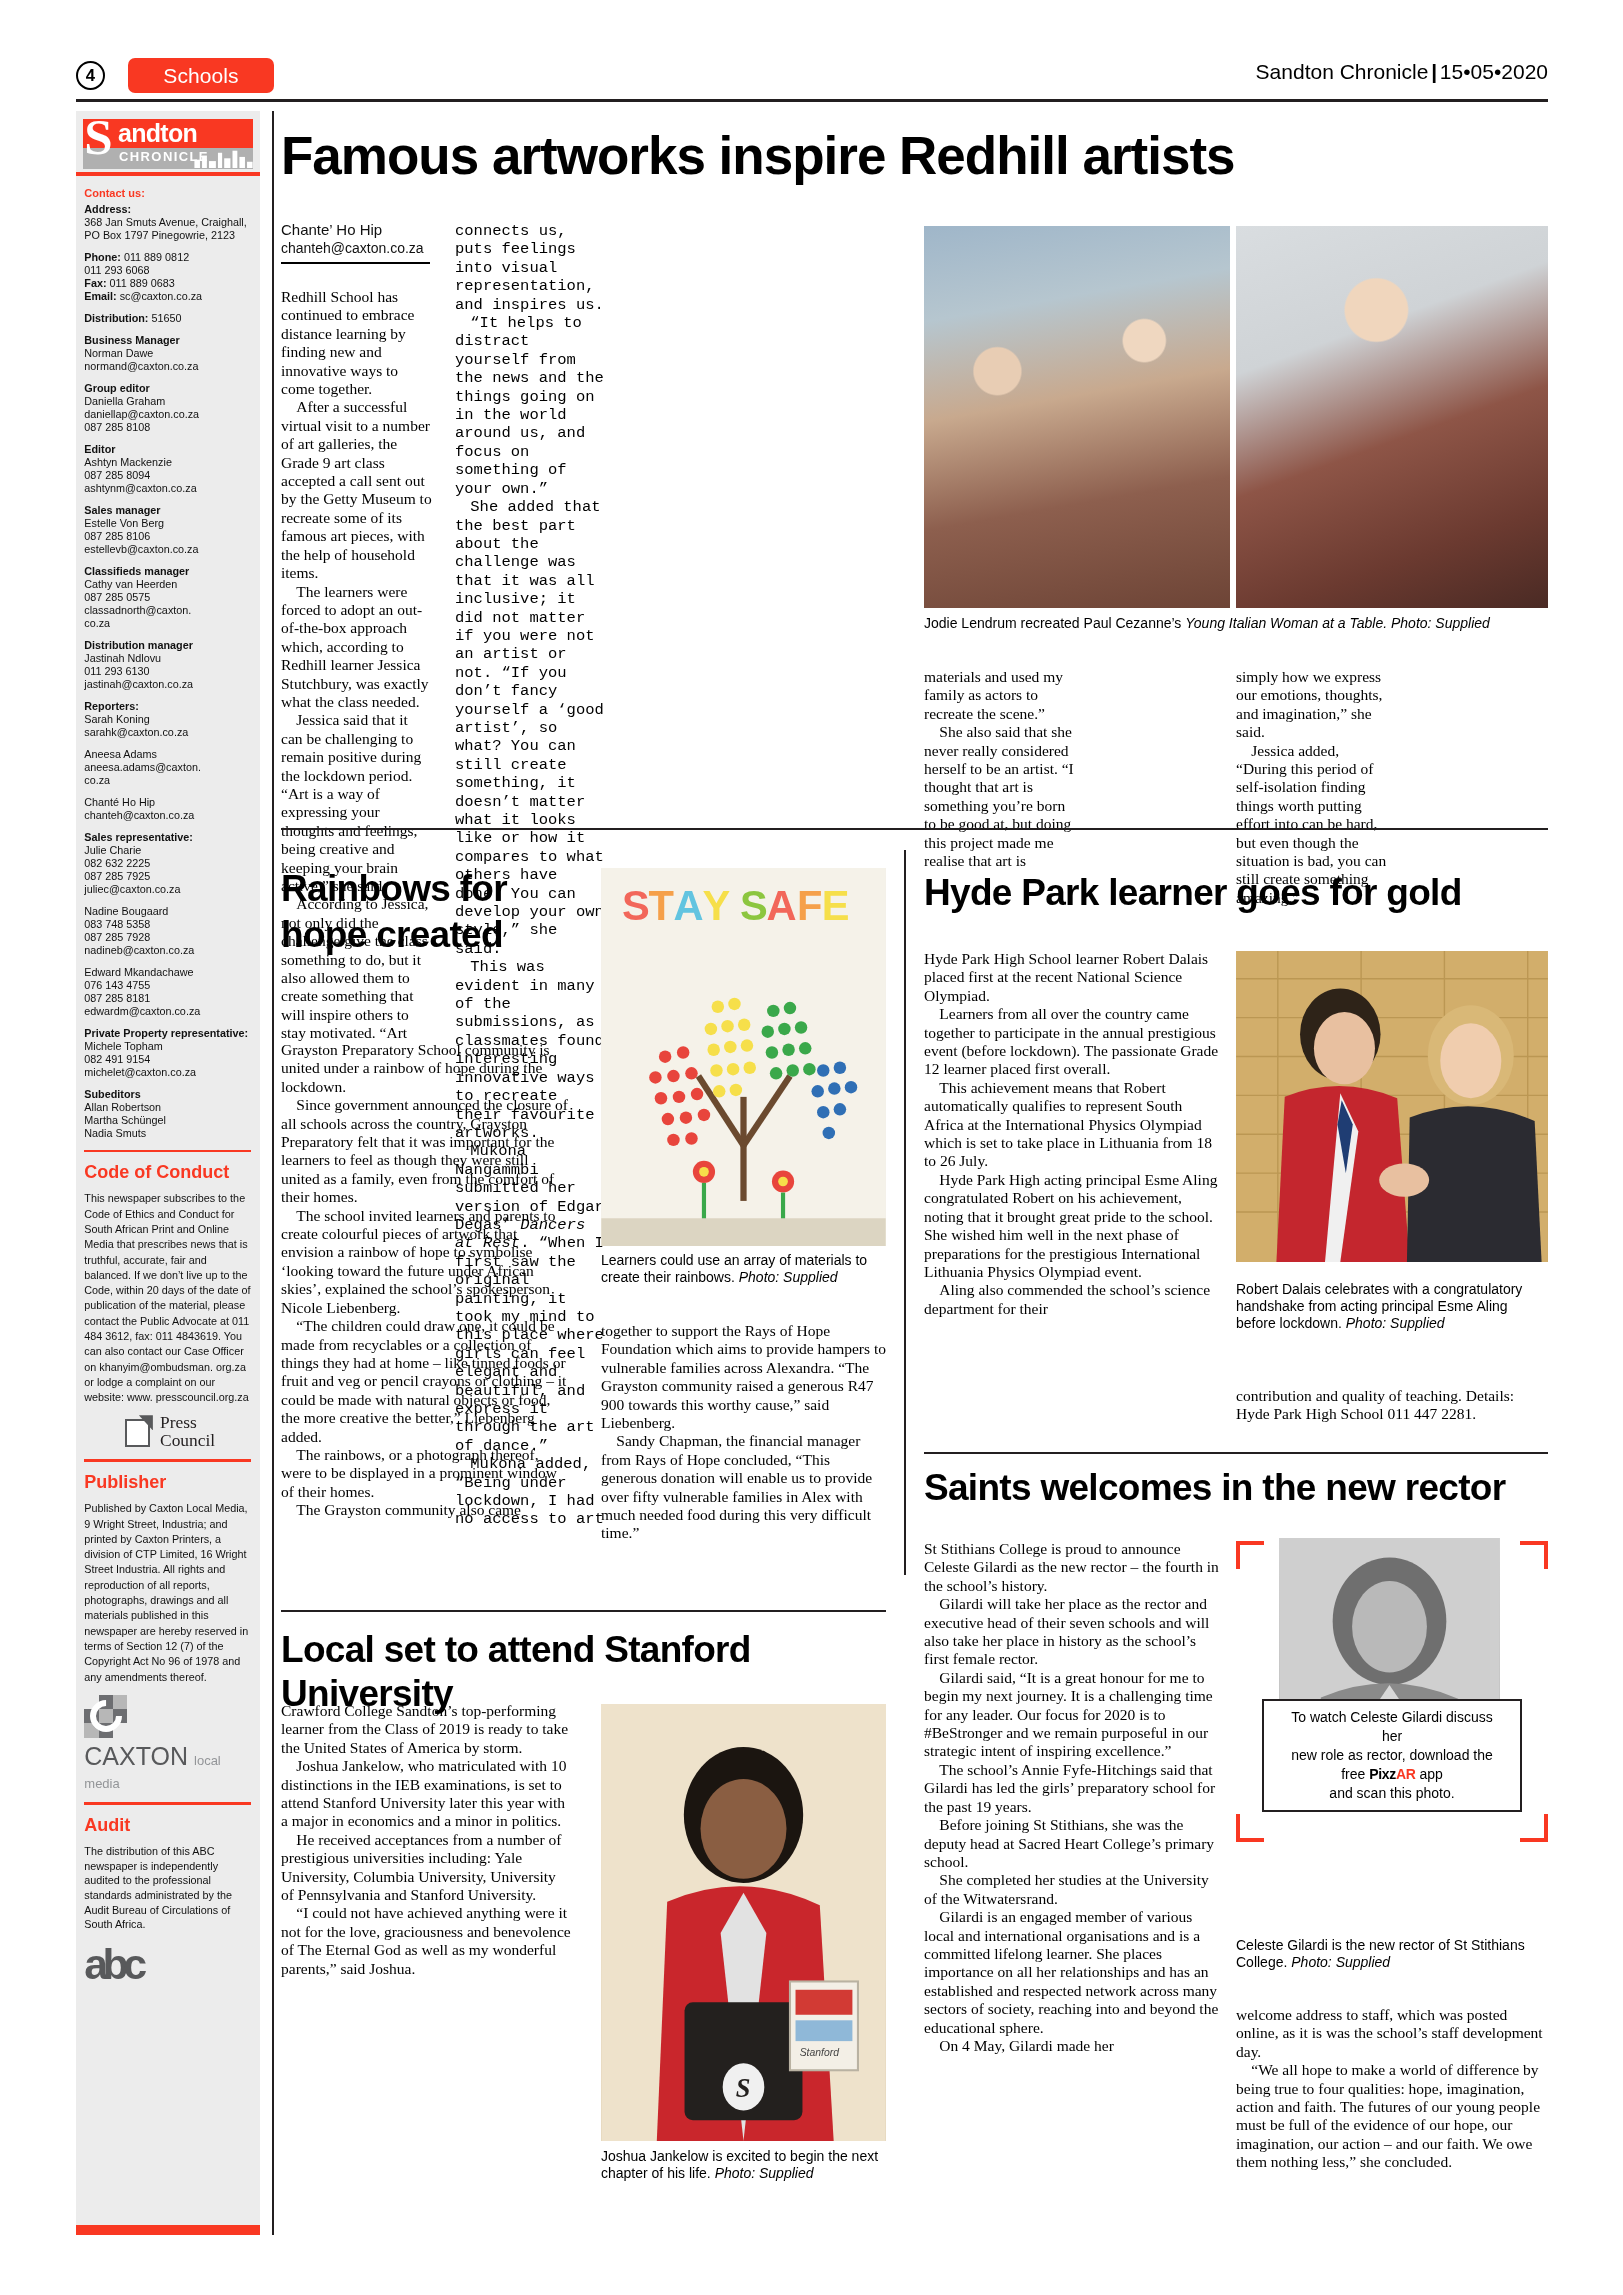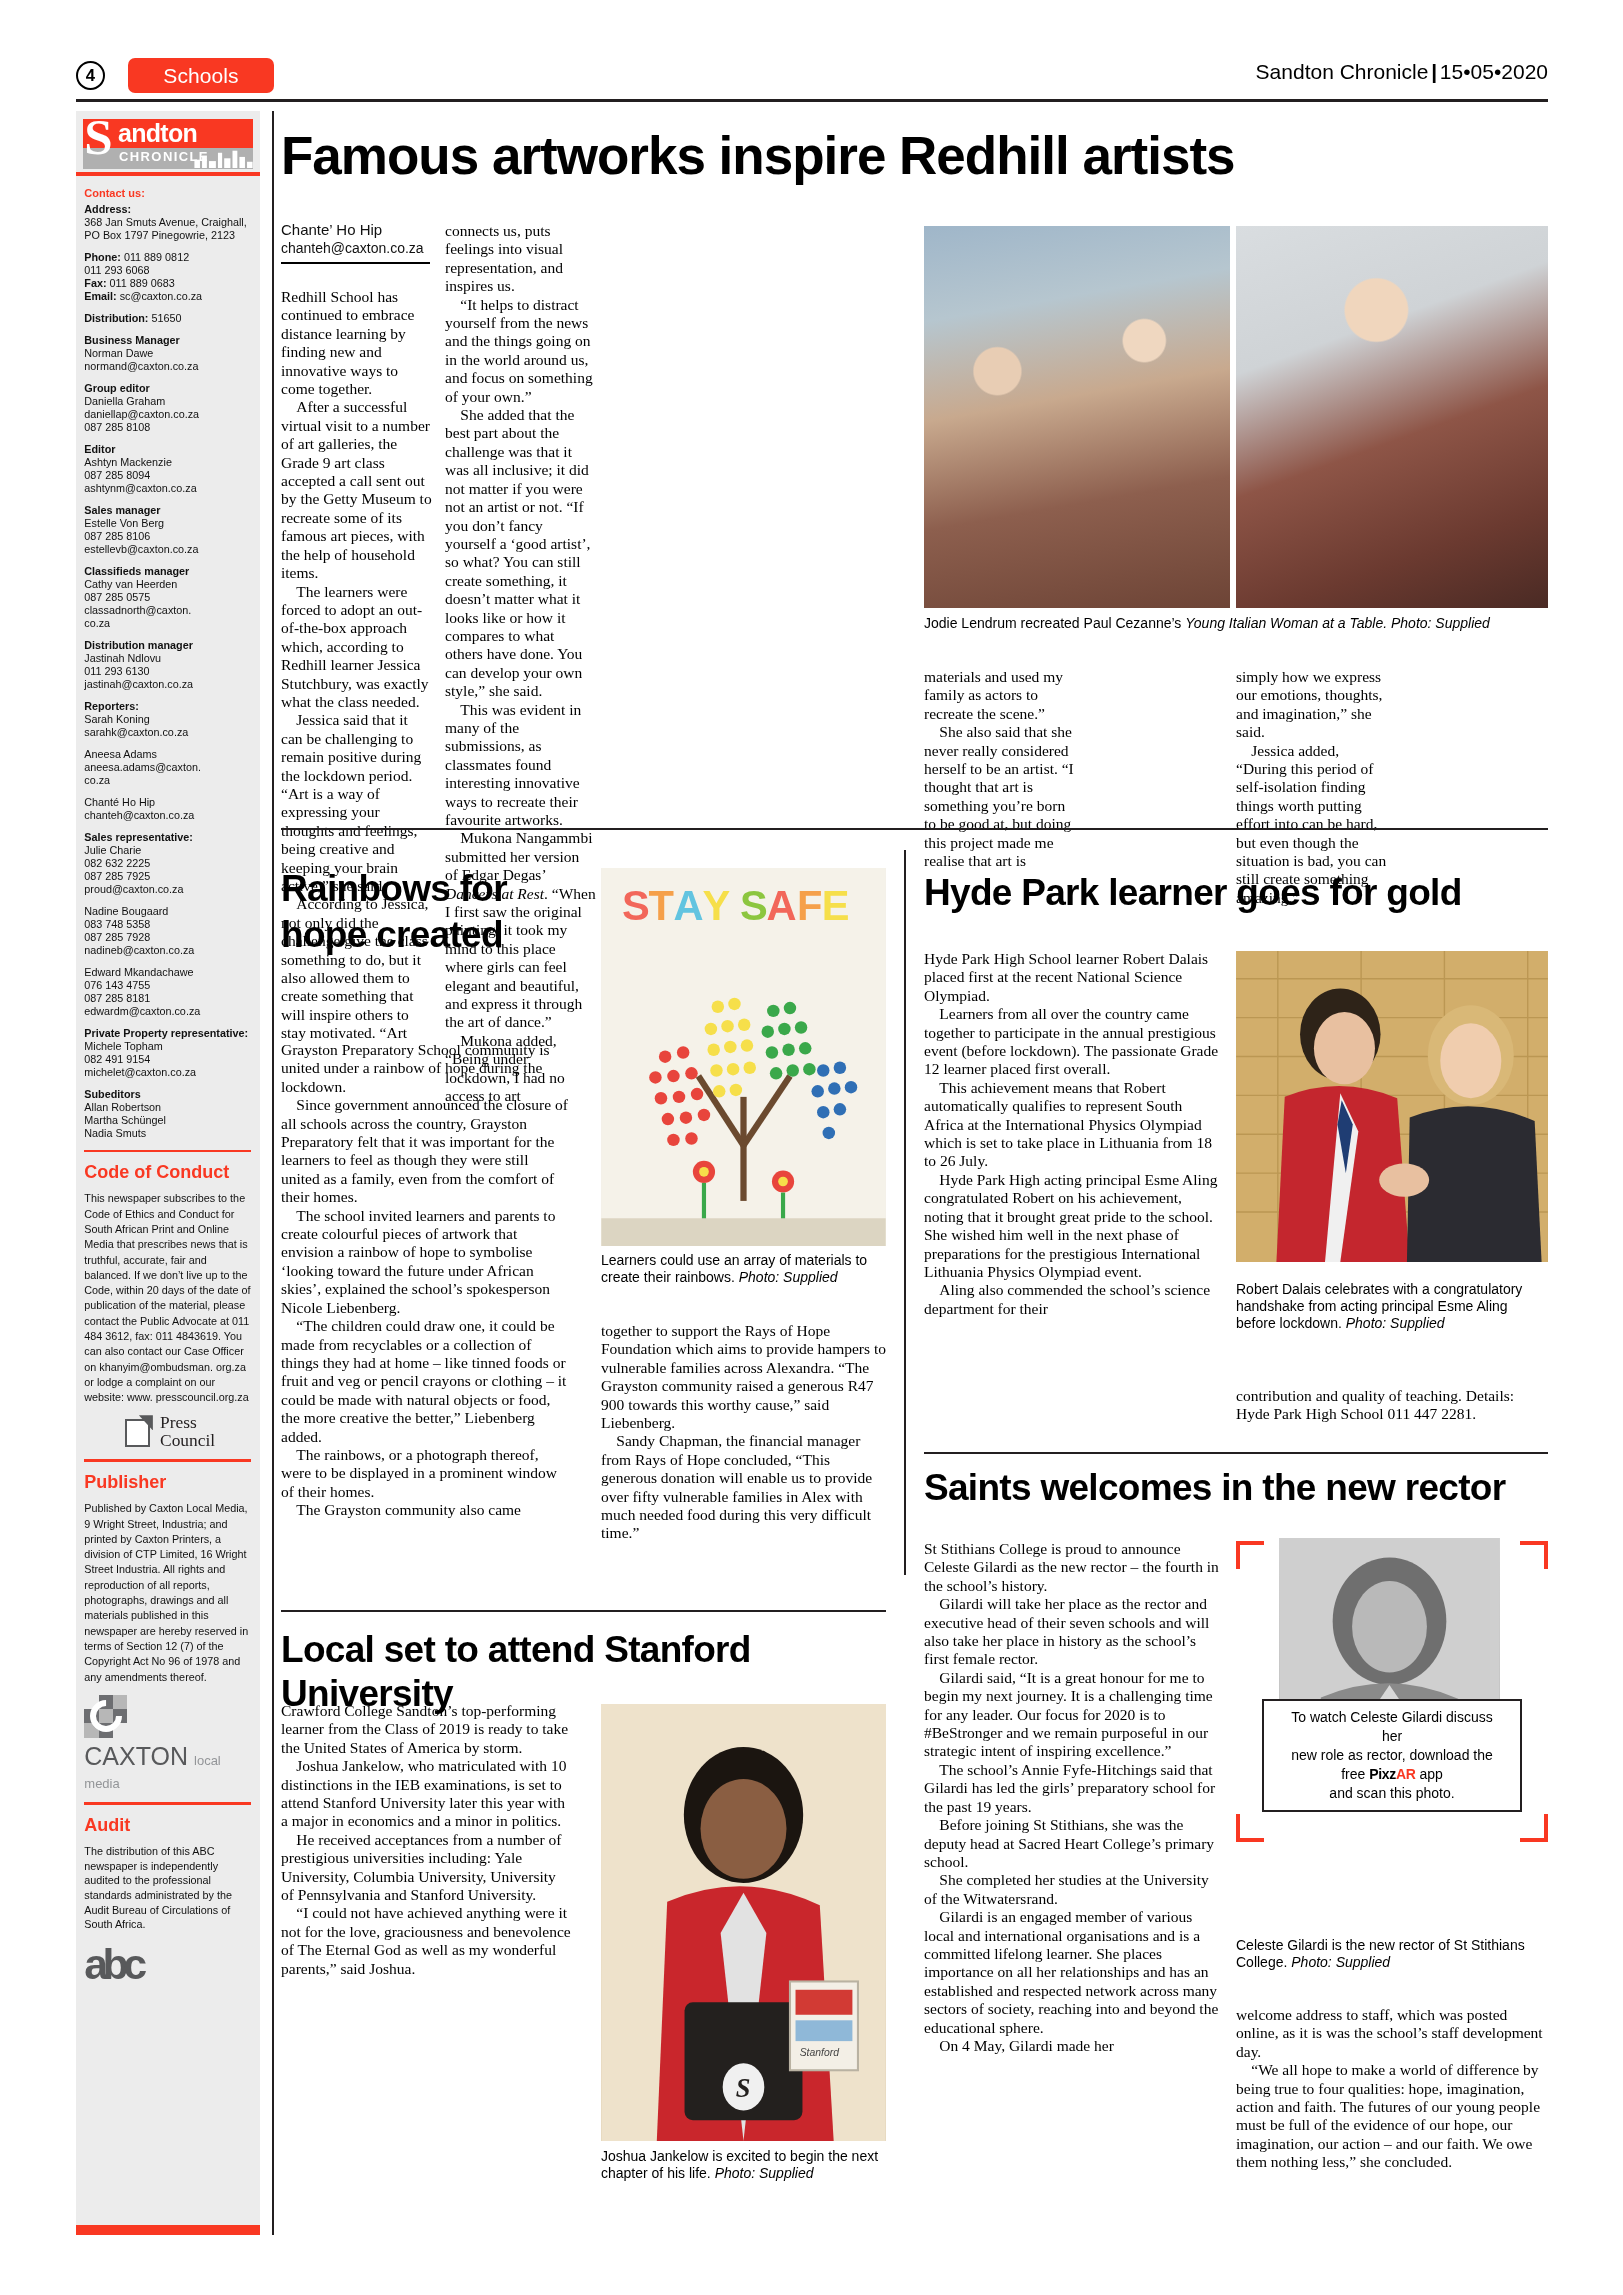--- a/index.html
+++ b/index.html
@@ -279,21 +279,21 @@
           </div>
           <div class="sb-block">
             <div class="sb-t">Chanté Ho Hip</div>
             <div class="sb-t">chanteh@caxton.co.za</div>
           </div>
           <div class="sb-block">
             <div class="sb-b">Sales representative:</div>
             <div class="sb-t">Julie Charie</div>
             <div class="sb-t">082 632 2225</div>
             <div class="sb-t">087 285 7925</div>
-            <div class="sb-t">proud@caxton.co.za</div>
+            <div class="sb-t">juliec@caxton.co.za</div>
           </div>
           <div class="sb-block">
             <div class="sb-t">Nadine Bougaard</div>
             <div class="sb-t">083 748 5358</div>
             <div class="sb-t">087 285 7928</div>
             <div class="sb-t">nadineb@caxton.co.za</div>
           </div>
           <div class="sb-block">
             <div class="sb-t">Edward Mkandachawe</div>
             <div class="sb-t">076 143 4755</div>
@@ -374,21 +374,21 @@
     <div class="byline-rule"></div>
   </div>
 
   <div class="body-col" id="lead-col1" style="position:absolute; left:281px; top:288px; width:151px;">
       <p class="first">Redhill School has continued to embrace distance learning by finding new and innovative ways to come together.</p>
       <p>After a successful virtual visit to a number of art galleries, the Grade 9 art class accepted a call sent out by the Getty Museum to recreate some of its famous art pieces, with the help of household items.</p>
       <p>The learners were forced to adopt an out-of-the-box approach which, according to Redhill learner Jessica Stutchbury, was exactly what the class needed.</p>
       <p>Jessica said that it can be challenging to remain positive during the lockdown period. “Art is a way of expressing your thoughts and feelings, being creative and keeping your brain active,” she said.</p>
       <p>According to Jessica, not only did the challenge give the class something to do, but it also allowed them to create something that will inspire others to stay motivated. “Art</p>
     </div>
-  <div class="body-col" id="lead-col2" style="position:absolute; left:445px; top:222px; width:151px;">
+  <div class="body-col" id="lead-col2" style="position:absolute; left:455px; top:222px; width:151px;font-family:Liberation Mono, monospace;">
       <p class="first">connects us, puts feelings into visual representation, and inspires us.</p>
       <p>“It helps to distract yourself from the news and the things going on in the world around us, and focus on something of your own.”</p>
       <p>She added that the best part about the challenge was that it was all inclusive; it did not matter if you were not an artist or not. “If you don’t fancy yourself a ‘good artist’, so what? You can still create something, it doesn’t matter what it looks like or how it compares to what others have done. You can develop your own style,” she said.</p>
       <p>This was evident in many of the submissions, as classmates found interesting innovative ways to recreate their favourite artworks.</p>
       <p>Mukona Nangammbi submitted her version of Edgar Degas’ <i>Dancers at Rest</i>. “When I first saw the original painting, it took my mind to this place where girls can feel elegant and beautiful, and express it through the art of dance.”</p>
       <p>Mukona added, “Being under lockdown, I had no access to art</p>
     </div>
 
   <div class="photo cez" style="position:absolute; left:924px; top:226px; width:306px; height:382px;"></div>
   <div class="photo cez2" style="position:absolute; left:1236px; top:226px; width:312px; height:382px;"></div>

